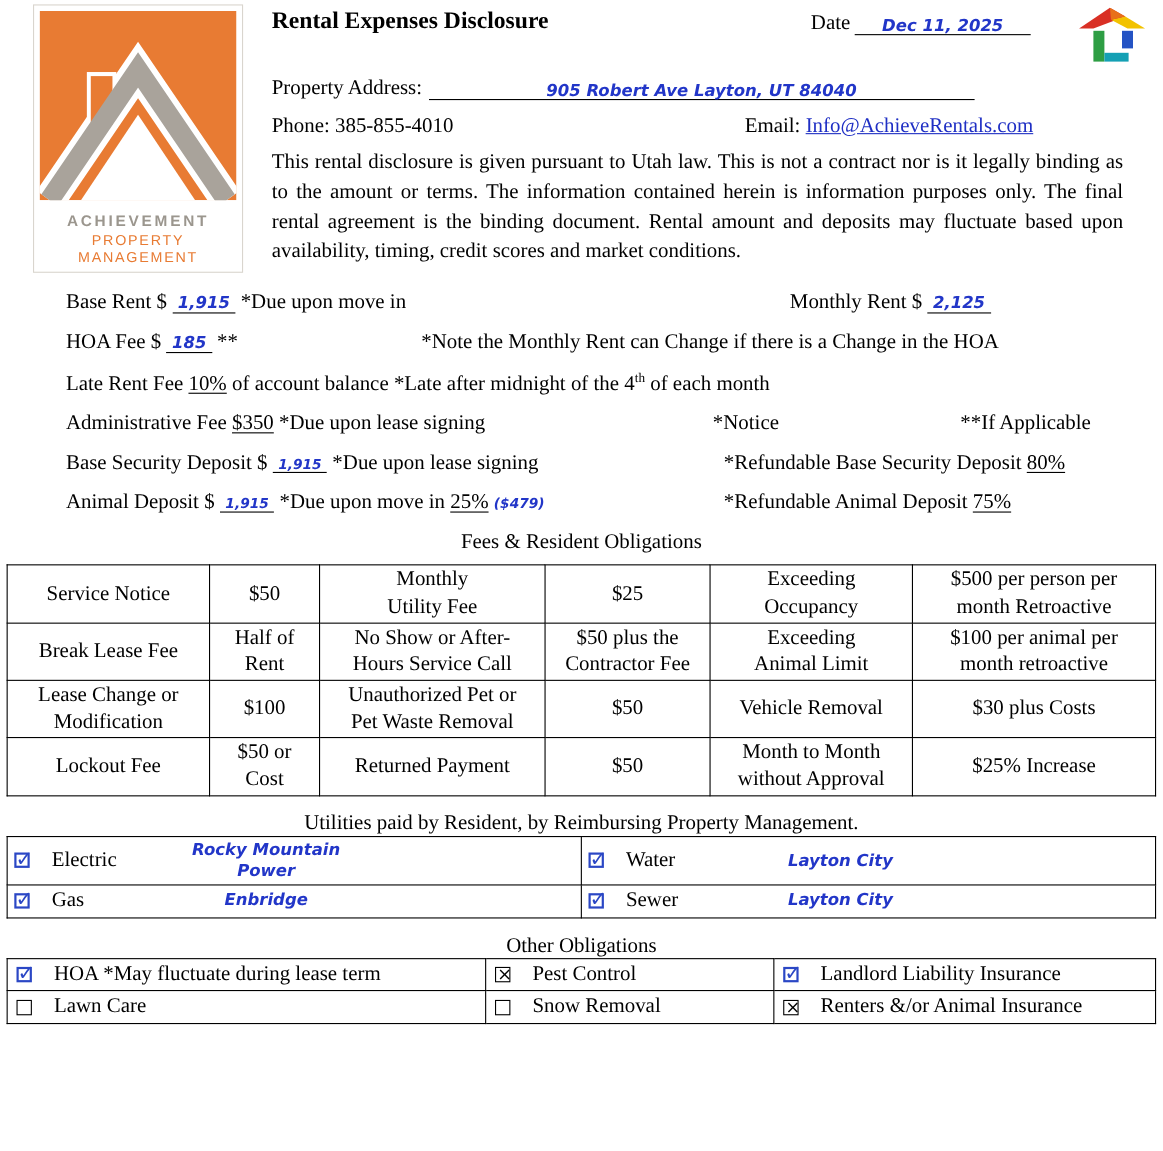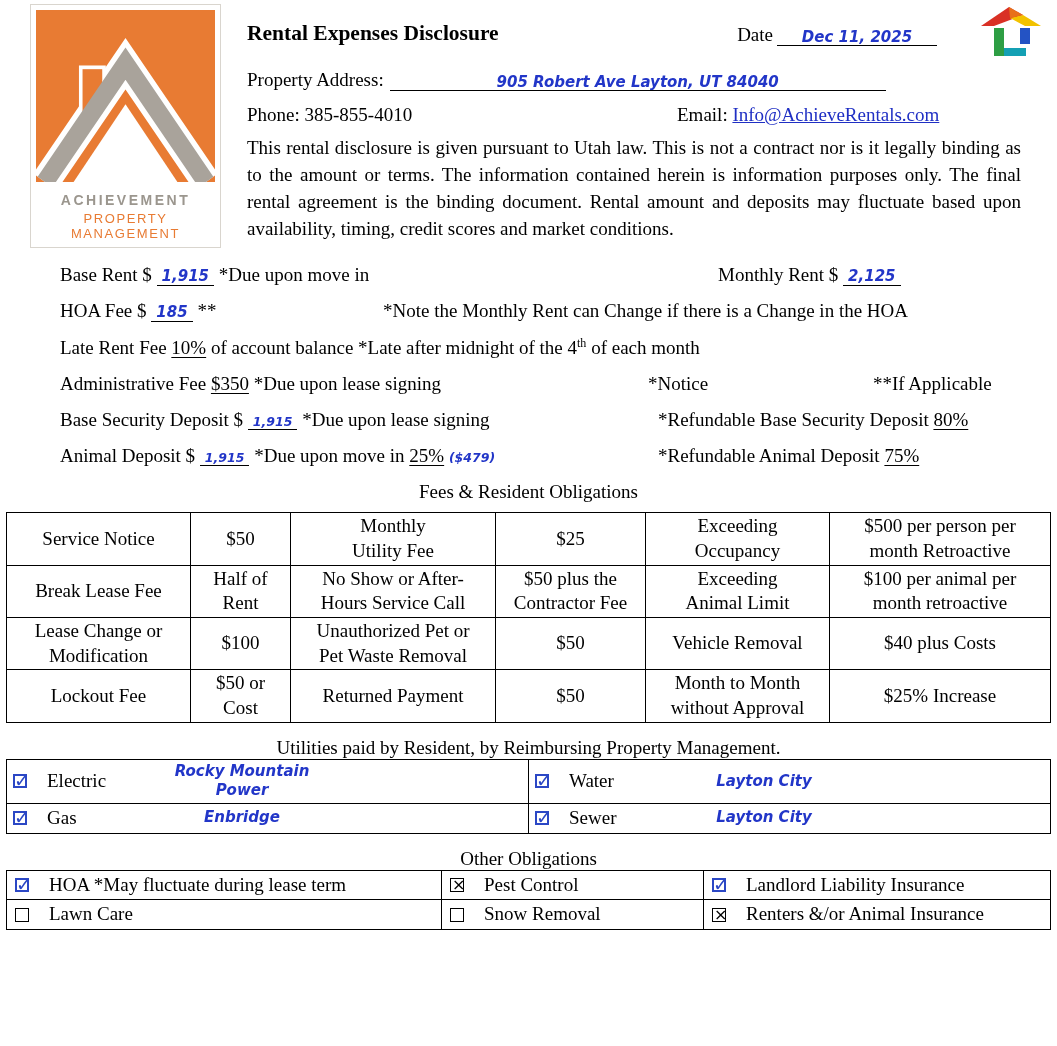--- a/index.html
+++ b/index.html
@@ -10,21 +10,21 @@
   
   .header{display:flex;}
   .logo-box{width:191px;margin-left:30px;border:1px solid #d9d5ce;background:#fff;
             padding:5px;box-sizing:border-box;flex:none;height:244px;}
   .logo-art svg{display:block;width:100%;height:172px;}
   .logo-name{text-align:center;font-family:"Liberation Sans",sans-serif;font-weight:bold;
              font-size:14px;letter-spacing:2.5px;color:#9b968e;margin-top:10px;}
   .logo-sub{text-align:center;font-family:"Liberation Sans",sans-serif;font-size:13px;
             letter-spacing:1.6px;color:#e87b33;margin-top:3px;}
   .hr{flex:1;padding:0 10px 0 26px;}
-  .row1{display:flex;align-items:center;}
+  .row1{display:flex;align-items:flex-start;}
   .title{font-size:21.5px;font-weight:bold;padding-top:2px;}
   .date-group{margin-left:auto;display:flex;align-items:flex-end;padding-top:6px;}
   .date-fill{min-width:150px;margin-left:4px;}
   .house-icon{margin-left:42px;margin-right:4px;flex:none;}
   .house-icon svg{width:64px;height:56px;display:block;}
   .row2{margin-top:9px;display:flex;align-items:flex-end;}
   .addr-fill{width:486px;text-align:left;margin-left:6px;padding-left:8px;}
   .row3{margin-top:13px;display:flex;}
   .phone{display:inline-block;width:430px;}
   .email-link{color:#1f2fc4;text-decoration:underline;cursor:pointer;}
@@ -229,21 +229,21 @@
 month retroactive</td>
       </tr>
       <tr>
         <td>Lease Change or
 Modification</td>
         <td>$100</td>
         <td>Unauthorized Pet or
 Pet Waste Removal</td>
         <td>$50</td>
         <td>Vehicle Removal</td>
-        <td>$40 plus Costs</td>
+        <td>$30 plus Costs</td>
       </tr>
       <tr>
         <td>Lockout Fee</td>
         <td>$50 or
 Cost</td>
         <td>Returned Payment</td>
         <td>$50</td>
         <td>Month to Month
 without Approval</td>
         <td>$25% Increase</td>

